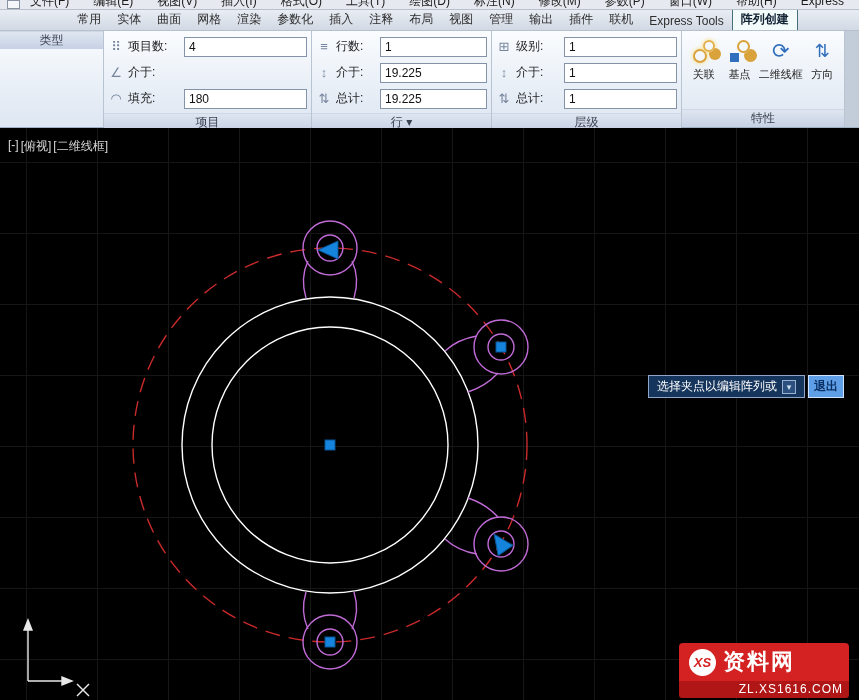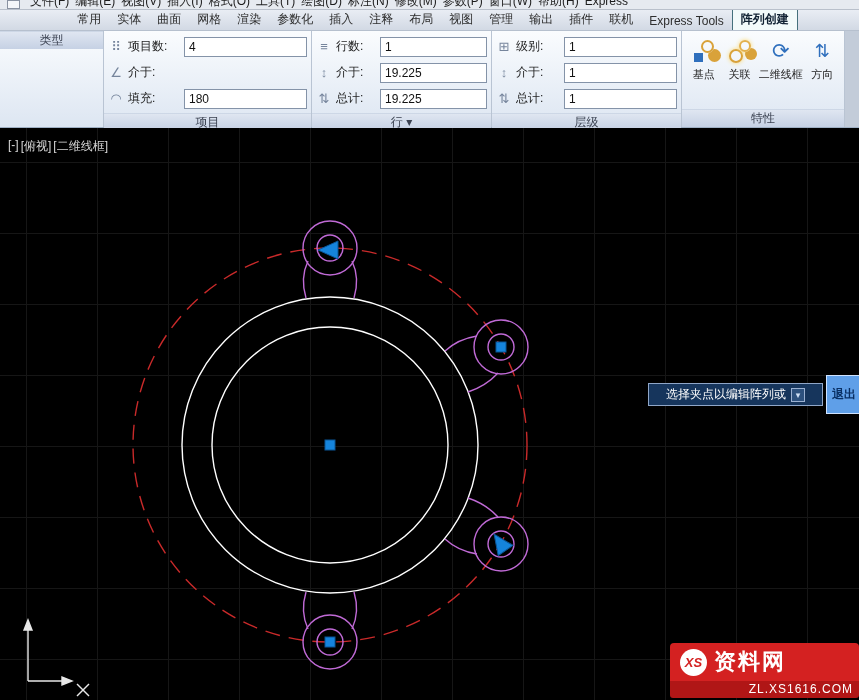--- a/index.html
+++ b/index.html
@@ -1,21 +1,21 @@
 <!DOCTYPE html>
 <html><head>
 <meta charset="utf-8">
 <style>
   * { margin:0; padding:0; box-sizing:border-box; }
   html,body { width:859px; height:700px; overflow:hidden; }
   body { font-family:"Liberation Sans","DejaVu Sans",sans-serif; background:#000; }
   .app { position:relative; width:859px; height:700px; background:#dfe7f2; }
 
   
-  .menubar { height:10px; background:#e6eaf0; border-bottom:1px solid #b9c0cb; overflow:hidden; display:flex; gap:6px; padding-left:30px; position:relative; }
+  .menubar { height:10px; background:#e6eaf0; border-bottom:1px solid #b9c0cb; overflow:hidden; display:flex; gap:24px; padding-left:30px; position:relative; }
   .menubar .mitem { font-size:12px; color:#1c1c1c; line-height:18px; margin-top:-8px; white-space:nowrap; }
   .app-icon { position:absolute; left:7px; top:0; width:13px; height:9px; background:#f4f6f9; border:1px solid #8a93a2; }
 
   
   .tabrow { height:21px; background:linear-gradient(#e9edf4,#d2d9e4); display:flex; align-items:flex-end; padding-left:8px; border-bottom:1px solid #b6c0ce;justify-content:center; }
   .tab { font-size:12px; color:#2e2e2e; padding:3px 8px 2px; white-space:nowrap; }
   .tab.active { background:#f2fafa; border:1px solid #44707c; border-bottom:none; font-weight:bold; color:#123; }
 
   
   .ribbon { height:97px; display:flex; background:linear-gradient(#fafcfe,#dde6f2); border-bottom:1px solid #9fb0c4; }
@@ -53,26 +53,26 @@
   
   .canvas { position:absolute; left:0; top:128px; width:859px; height:572px; background:#000;
       background-image:linear-gradient(#161616 1px, transparent 1px),linear-gradient(90deg,#161616 1px, transparent 1px);
       background-size:71px 71px; background-position:26px 34px; }
   .canvas svg { position:absolute; left:0; top:0; }
   .vp-label { position:absolute; left:8px; top:10px; display:flex; gap:2px; font-size:12px; color:#d9d9d9; }
   .vp-label span { cursor:default; }
 
   
   .tip { position:absolute; left:648px; top:247px; display:flex; align-items:center; gap:3px; }
-  .tip-main { background:#16355c; border:1px solid #8fa6c8; color:#fff; font-size:12px; padding:2px 17px; display:flex; align-items:center; gap:5px; white-space:nowrap; }
+  .tip-main { background:#16355c; border:1px solid #8fa6c8; color:#fff; font-size:12px; padding:2px 8px; display:flex; align-items:center; gap:5px; white-space:nowrap; }
   .tip-dd { width:14px; height:14px; background:#2d517e; border:1px solid #9bb1d2; color:#cfe0f5; font-size:9px; line-height:12px; text-align:center; }
-  .tip-exit { background:#5f9fe8; border:1px solid #cfe3ff; color:#092f63; font-size:12px; font-weight:bold; padding:10px 5px; white-space:nowrap; }
-
-  
-  .watermark { position:absolute; right:0; bottom:2px; width:189px; }
+  .tip-exit { background:#5f9fe8; border:1px solid #cfe3ff; color:#092f63; font-size:12px; font-weight:bold; padding:2px 5px; white-space:nowrap; }
+
+  
+  .watermark { position:absolute; right:10px; bottom:2px; width:170px; }
   .wm-main { background:#d42121; border-radius:4px 4px 0 0; display:flex; align-items:center; gap:7px; padding:4px 10px; }
   .wm-logo { width:27px; height:27px; background:#fff; border-radius:50%; color:#d42121; font-weight:bold; font-style:italic; font-size:13px; display:flex; align-items:center; justify-content:center; flex:none; }
   .wm-name { color:#fff; font-size:22px; font-weight:bold; letter-spacing:2px; }
   .wm-site { background:#b01616; color:#fff; font-size:12px; letter-spacing:1px; text-align:right; padding:1px 6px 2px; border-radius:0 0 3px 3px; }
 </style>
 </head>
 <body>
 
 <div class="app">
 
@@ -177,26 +177,26 @@
           <input class="finput" value="1" style="">
         </div>
       </div>
       <div class="panel-footer">层级</div>
     </div>
 
     <div class="panel p-props">
       <div class="panel-content">
         <div class="props">
           <div class="prop-btn">
+            <span class="i-box i-assoc"></span>
+            <span>关联</span>
+          </div>
+          <div class="prop-btn">
             <span class="i-box i-base"></span>
             <span>基点</span>
-          </div>
-          <div class="prop-btn">
-            <span class="i-box i-assoc"></span>
-            <span>关联</span>
           </div>
           <div class="prop-btn wide">
             <span class="i-box i-rotate">⟳</span>
             <span>二维线框</span>
           </div>
           <div class="prop-btn">
             <span class="i-box i-dir">⇅</span>
             <span>方向</span>
           </div>
         </div>

